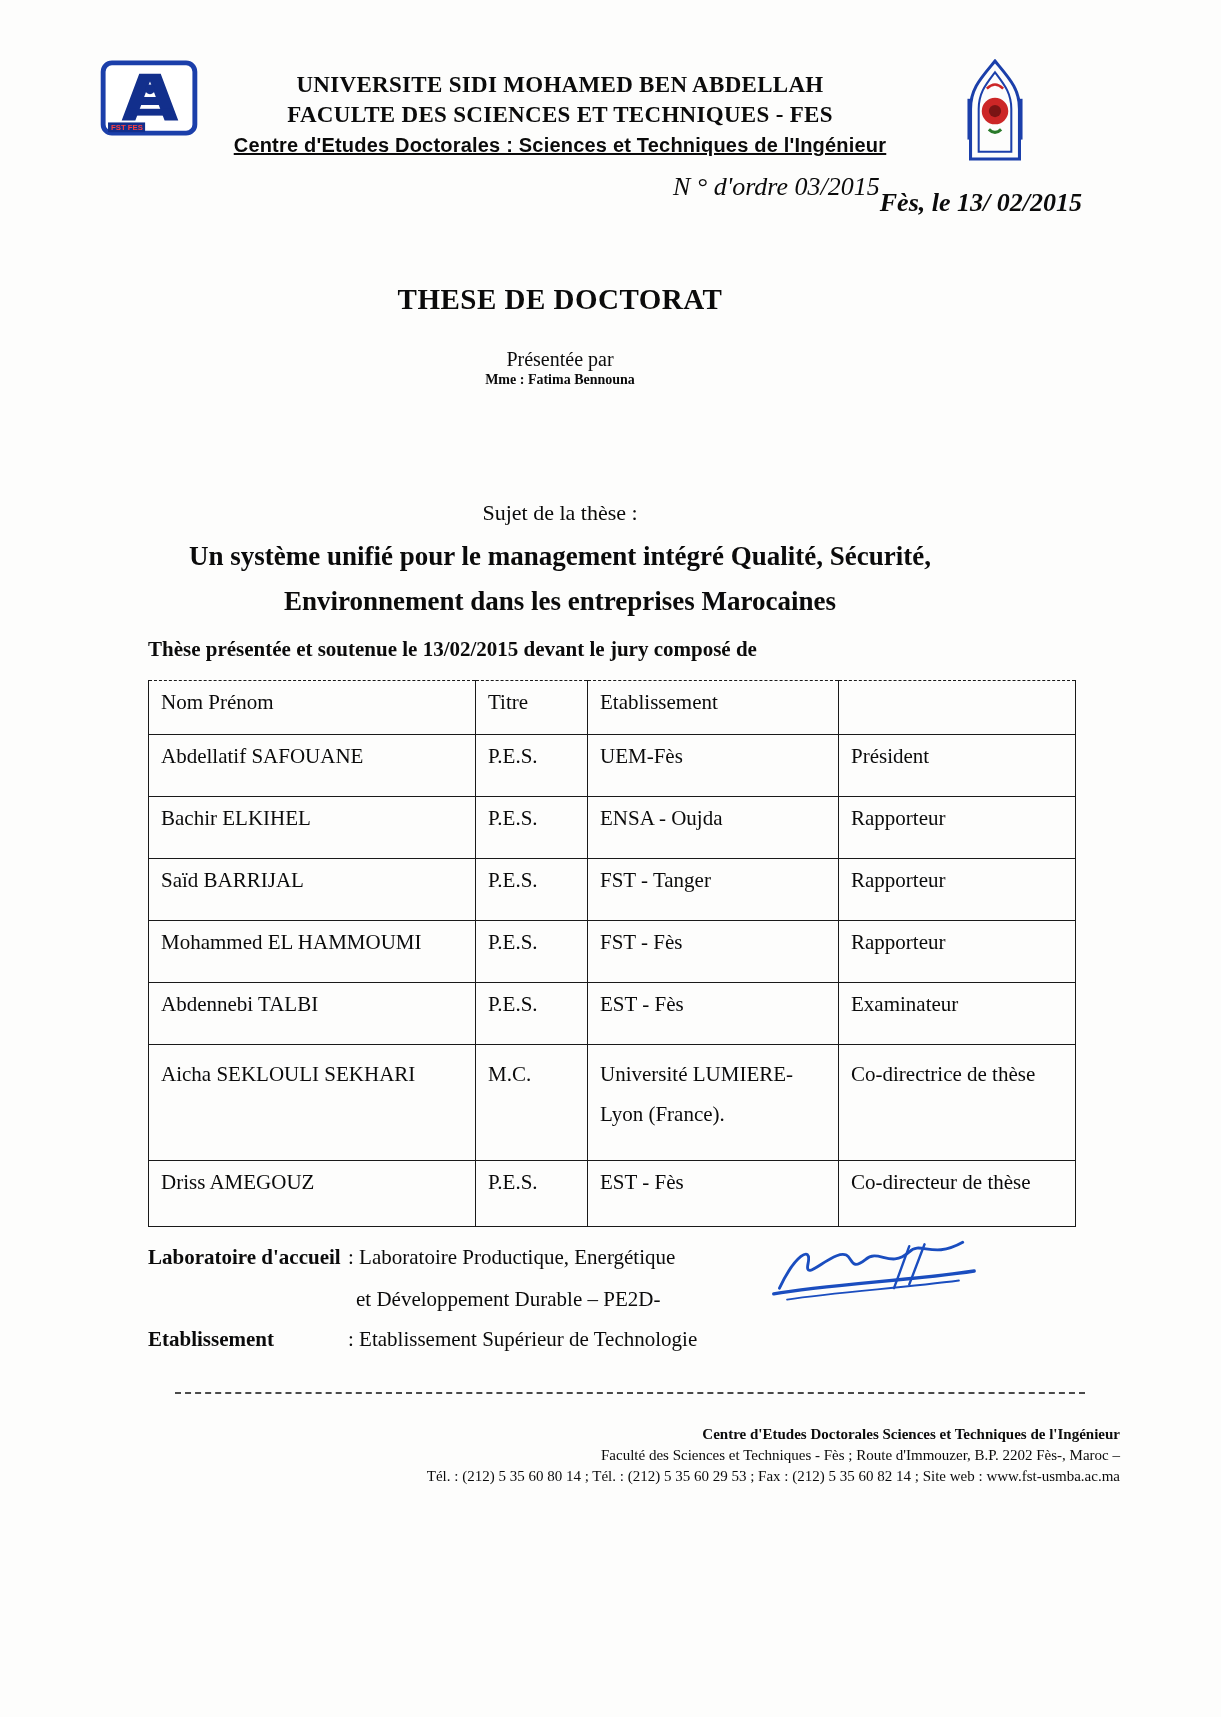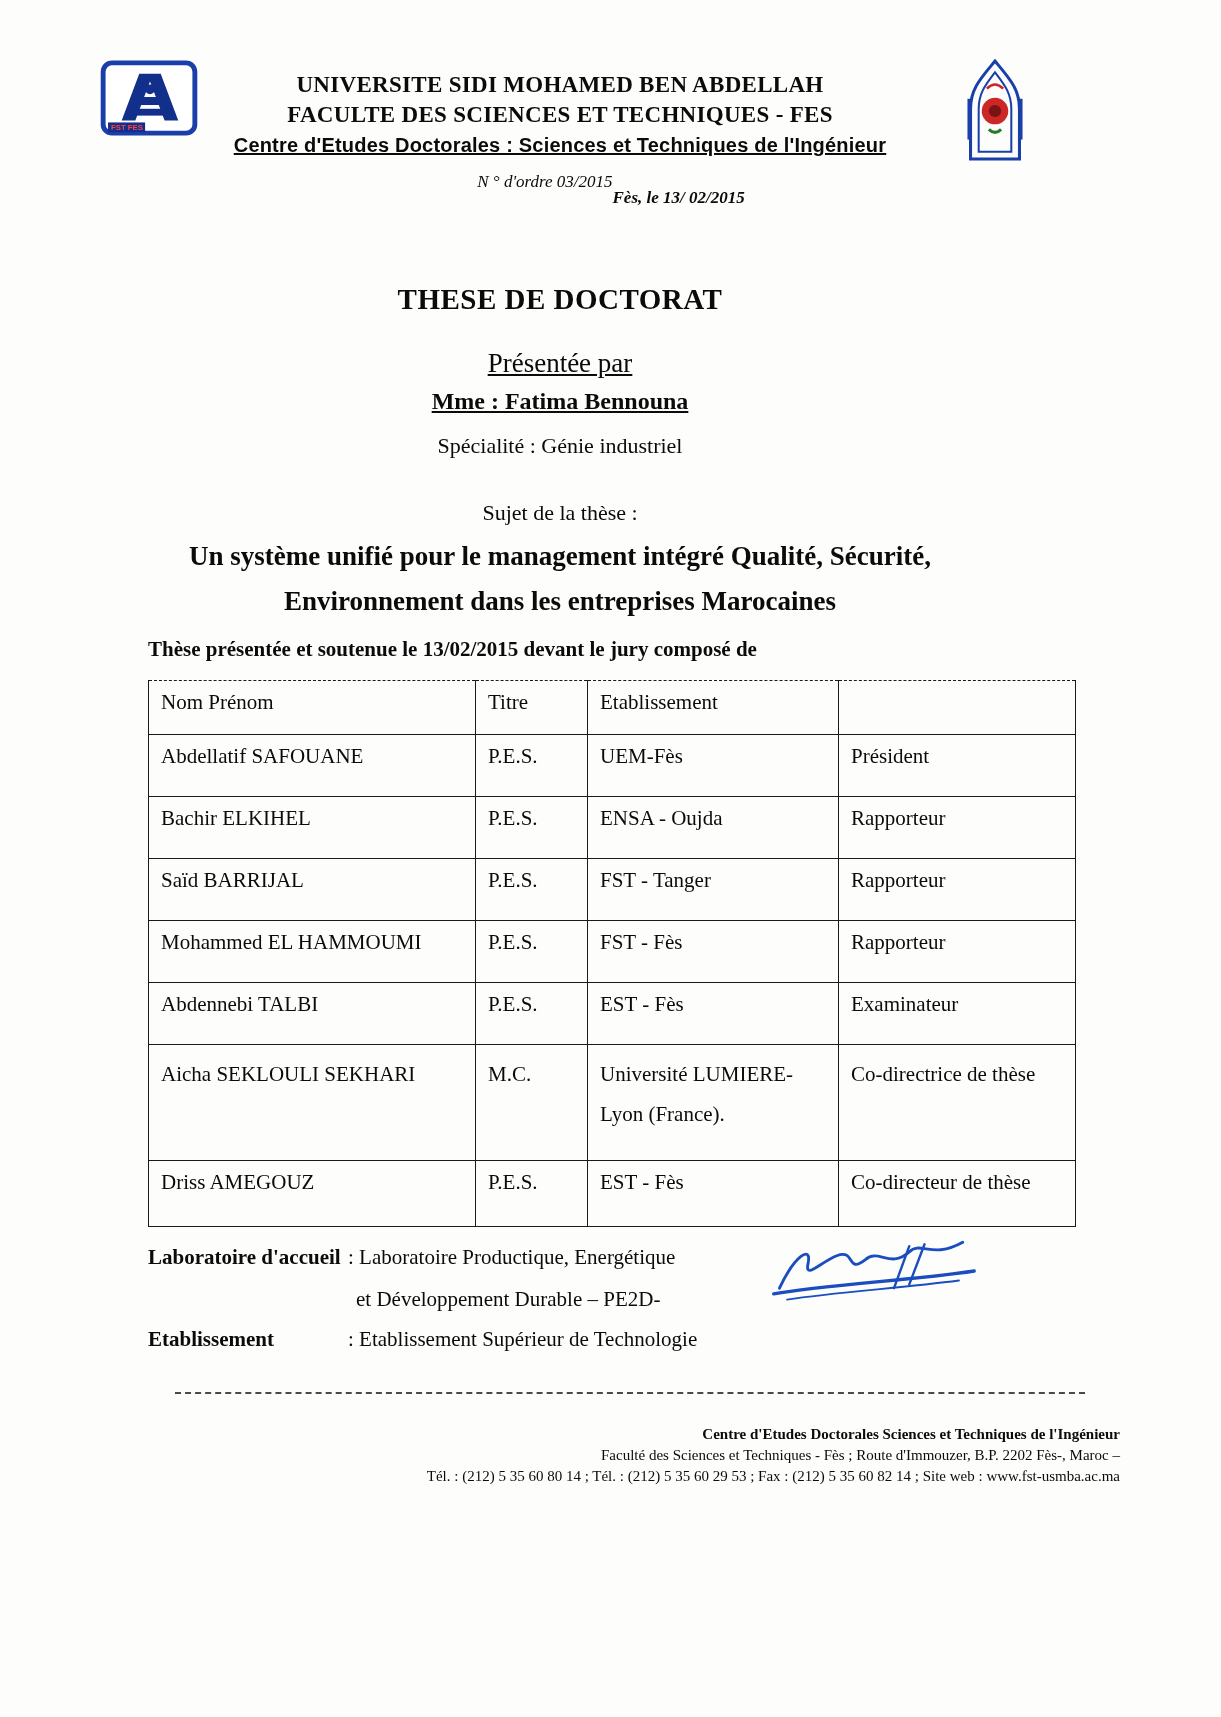--- a/index.html
+++ b/index.html
@@ -21,30 +21,30 @@
     font-family:"Liberation Sans", sans-serif;
     font-size:20px; font-weight:bold; text-decoration:underline;
     margin-top:4px; letter-spacing:.2px;
   }
   .logo-left  { position:absolute; left:100px; top:60px; }
   .logo-right { position:absolute; left:958px; top:58px; }
 
   
   .meta-row {
     position:absolute; left:140px; top:172px; width:942px;
-    display:flex; justify-content:center;
-    font-size:17px; font-style:italic;
+    display:flex; justify-content:flex-end;
+    font-size:26px; font-style:italic;
   }
   .meta-date { font-weight:600;margin-top:16px; }
 
   
   .centered { position:absolute; left:0; width:1120px; text-align:center; }
   .doc-title     { top:283px; font-size:29px; font-weight:bold; letter-spacing:.5px; }
-  .presented-by  { top:348px; font-size:27px;text-decoration:underline; }
-  .author        { top:388px; font-size:24px; font-weight:bold;text-decoration:underline; }
+  .presented-by  { top:348px; font-size:20px; }
+  .author        { top:372px; font-size:14px; font-weight:bold; }
   .specialty     { top:433px; font-size:22px; }
   .subject-label { top:500px; font-size:22px; }
   .subject-l1    { top:541px; font-size:27px; font-weight:bold; }
   .subject-l2    { top:586px; font-size:27px; font-weight:bold; }
 
   
   .jury-intro {
     position:absolute; left:148px; top:637px;
     font-size:21px; font-weight:bold;
   }
@@ -128,21 +128,20 @@
   </div>
 
   <div class="meta-row">
     <span class="meta-order">N ° d'ordre  03/2015</span>
     <span class="meta-date">Fès, le 13/ 02/2015</span>
   </div>
 
   <div class="centered doc-title">THESE DE DOCTORAT</div>
   <div class="centered presented-by">Présentée par</div>
   <div class="centered author">Mme : Fatima Bennouna</div>
-  <div class="centered specialty">Spécialité : Génie industriel</div>
 
   <div class="centered subject-label">Sujet de la thèse :</div>
   <div class="centered subject-l1">Un système unifié pour le management intégré Qualité, Sécurité,</div>
   <div class="centered subject-l2">Environnement dans les entreprises Marocaines</div>
 
   <div class="jury-intro">Thèse présentée et soutenue le 13/02/2015 devant le jury composé de</div>
 
   <table class="jury">
     <thead>
       <tr>

